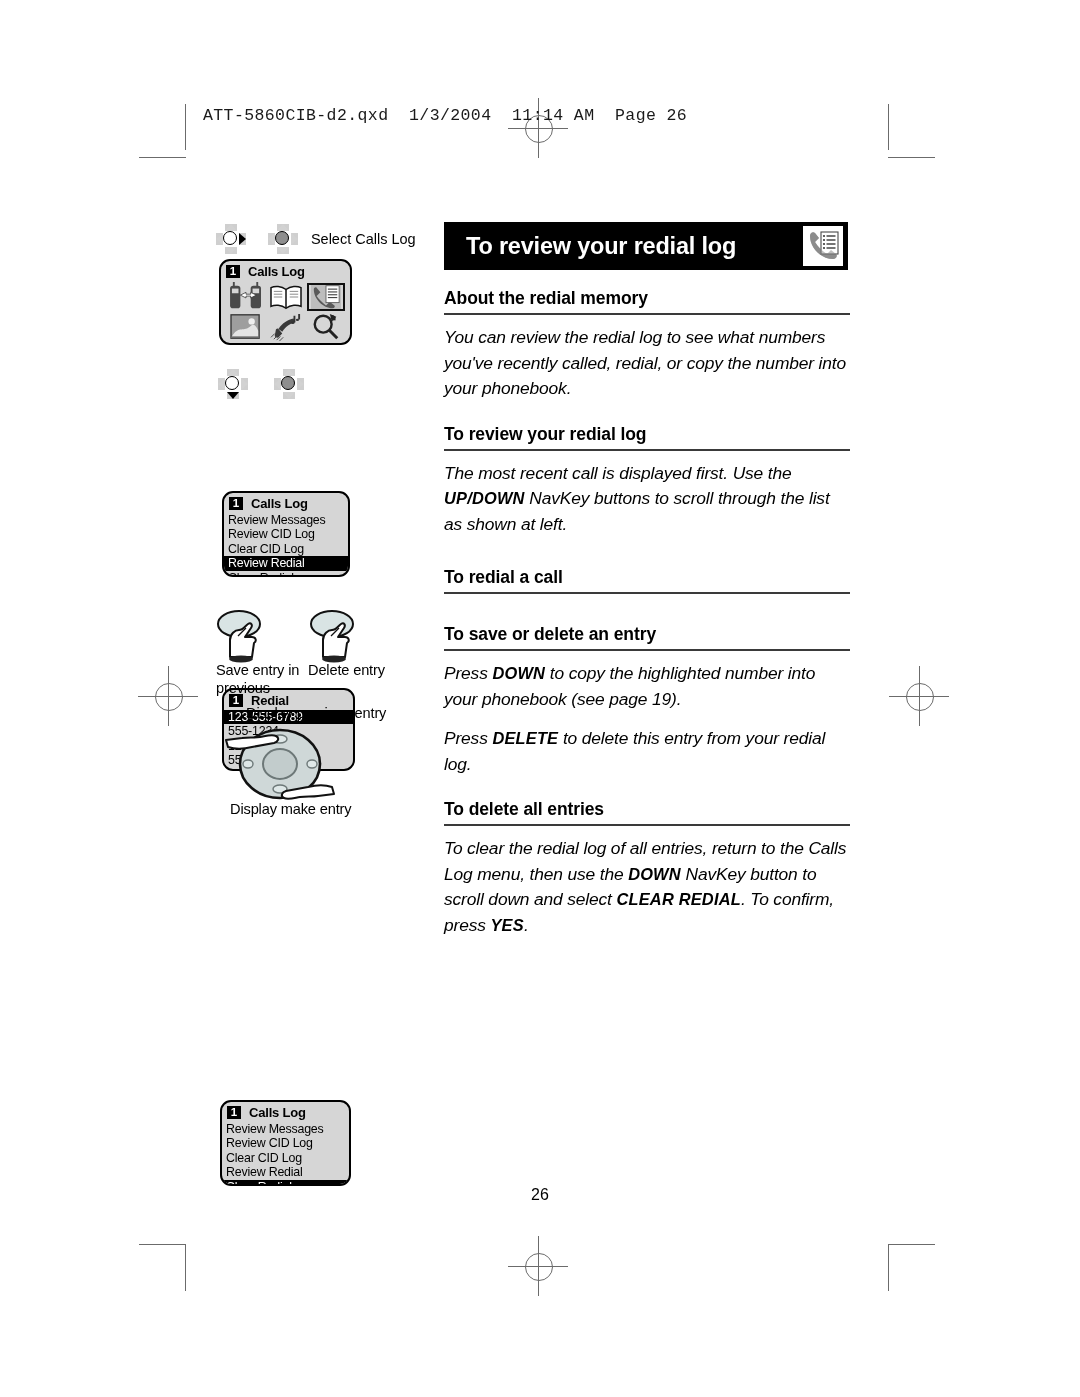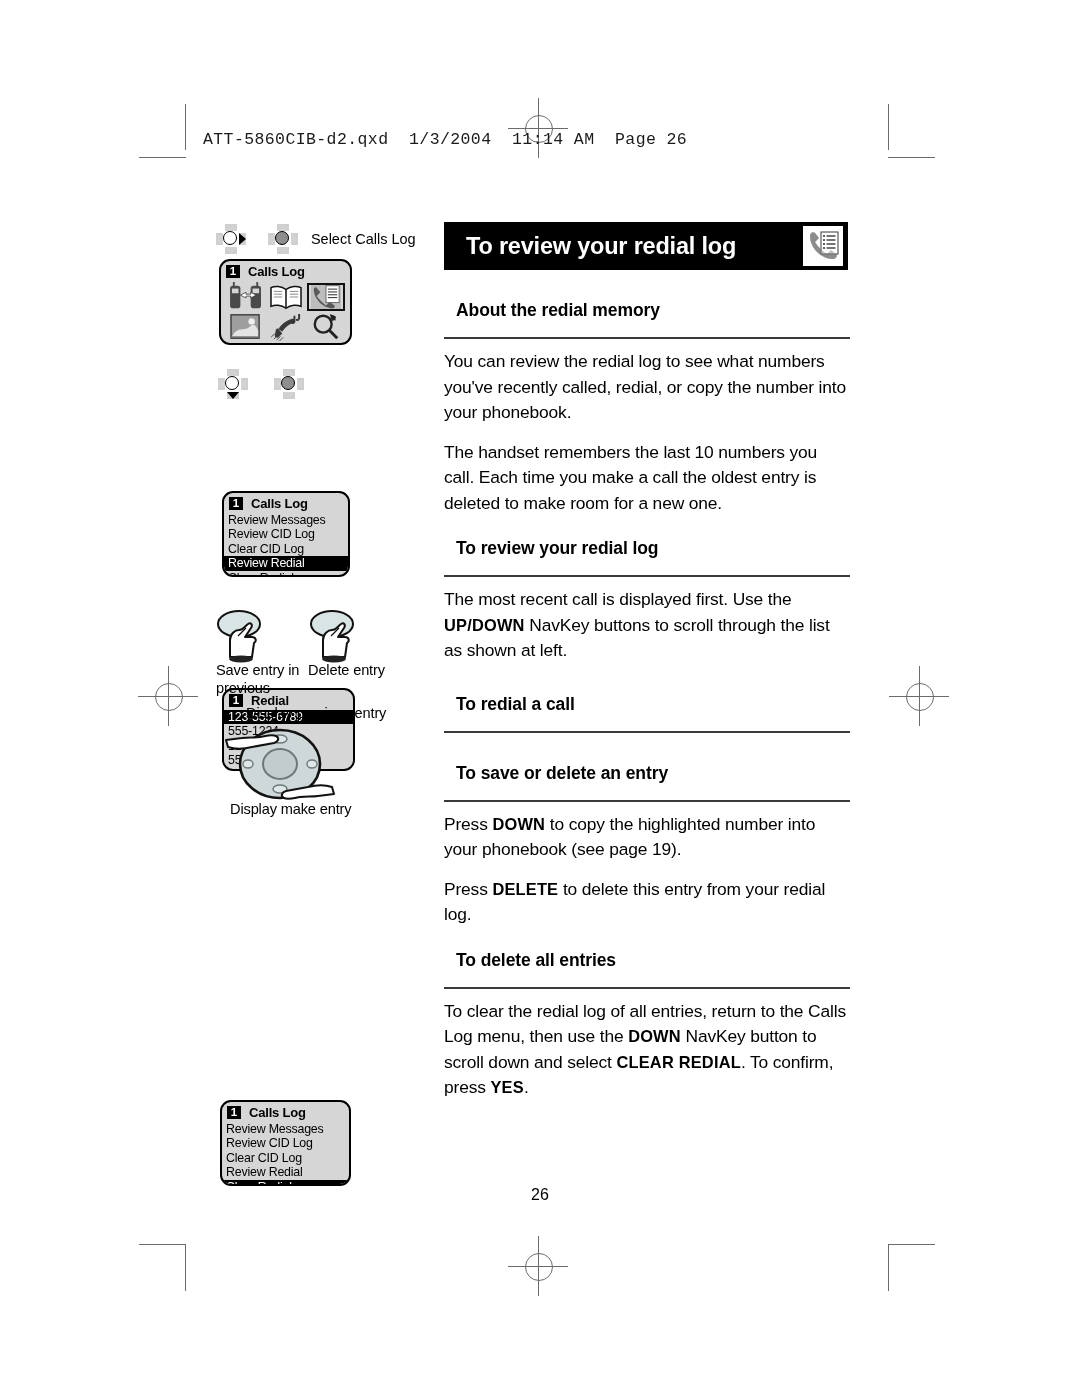--- a/index.html
+++ b/index.html
@@ -9,36 +9,36 @@
   
   .crop-line{position:absolute;background:#6b6b6b;}
   .reg{position:absolute;}
   .reg .h{position:absolute;left:0;top:50%;width:100%;height:1px;background:#6b6b6b;}
   .reg .v{position:absolute;top:0;left:50%;height:100%;width:1px;background:#6b6b6b;}
   .reg .c{position:absolute;left:50%;top:50%;width:26px;height:26px;margin:-13px 0 0 -13px;
           border:1px solid #6b6b6b;border-radius:50%;}
 
   
   .qxd{position:absolute;left:203px;top:106px;font-family:"Liberation Mono",monospace;
-       font-size:16.5px;letter-spacing:.4px;color:#1a1a1a;white-space:pre;margin-top:24px;}
+       font-size:16.5px;letter-spacing:.4px;color:#1a1a1a;white-space:pre;}
 
   
   .runhead{position:absolute;left:446px;top:199px;font-size:14.5px;font-style:italic;color:#111;margin-top:46px;}
 
   
   .titlebar{position:absolute;left:444px;top:222px;width:404px;height:48px;background:#000;}
   .titlebar .t{position:absolute;left:22px;top:11px;color:#fff;font-size:23.5px;font-weight:bold;
                letter-spacing:-.2px;}
   .titleicon{position:absolute;right:5px;top:4px;width:40px;height:40px;background:#fff;}
 
   
   .col{position:absolute;left:444px;width:406px;}
-  h2.sec{font-size:17.5px;font-weight:bold;margin:12px;padding:0 0 4px 0;letter-spacing:-.1px;}
+  h2.sec{font-size:17.5px;font-weight:bold;margin:0;padding:0 0 4px 0;letter-spacing:-.1px;}
   .rule{height:2px;background:#3a3a3a;margin:0 0 10px 0;}
-  p.bd{font-size:17.4px;line-height:25.5px;margin:0 0 14px 0;letter-spacing:-.15px;}
+  p.bd{font-size:17.4px;line-height:25.5px;margin:0 0 14px 0;letter-spacing:-.15px;font-style:italic;}
   p.bd b{font-weight:bold;font-size:16.4px;letter-spacing:.2px;margin-top:48px;}
 
   
   .pageno{position:absolute;left:0;top:1186px;width:1080px;text-align:center;font-size:16px;}
 
   
   .art{position:absolute;}
 
   
   .nk{position:relative;display:inline-block;width:30px;height:30px;vertical-align:middle;}
@@ -145,21 +145,20 @@
       <path d="M7 10 C7 7 10 5 12 7 L16 12 L12 16 C15 21 19 25 24 28 L28 24 L33 28 C35 30 33 33 30 33 C18 33 7 22 7 10 Z" fill="#8d8d8d" opacity=".55"></path>
     </svg>
   </div>
 </div>
 
 <div class="col" style="top:288px;">
 
   <h2 class="sec">About the redial memory</h2>
   <div class="rule"></div>
   <p class="bd">You can review the redial log to see what numbers you've recently called, redial, or copy the number into your phonebook.</p>
-  <p class="bd">The handset remembers the last 10 numbers you call. Each time you make a call the oldest entry is deleted to make room for a new one.</p>
 
   <h2 class="sec" style="margin-top:22px;">To review your redial log</h2>
   <div class="rule"></div>
   <p class="bd">The most recent call is displayed first. Use the
      <b>UP/DOWN</b> NavKey buttons to scroll through the list as shown at left.</p>
 
   <h2 class="sec" style="margin-top:30px;">To redial a call</h2>
   <div class="rule"></div>
 
   <h2 class="sec" style="margin-top:30px;">To save or delete an entry</h2>

